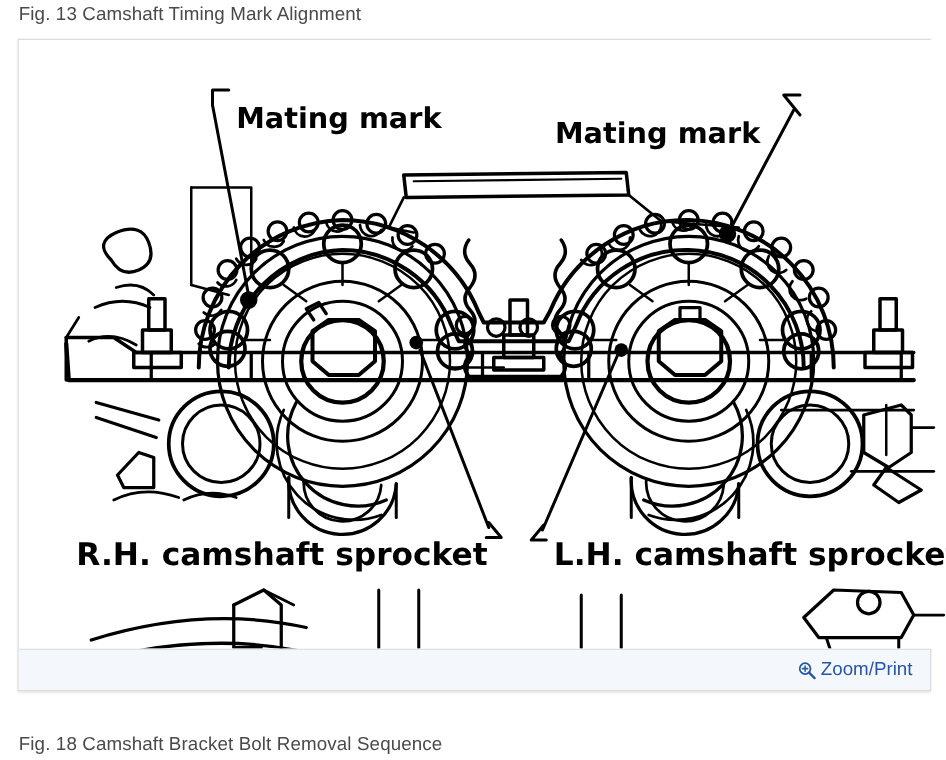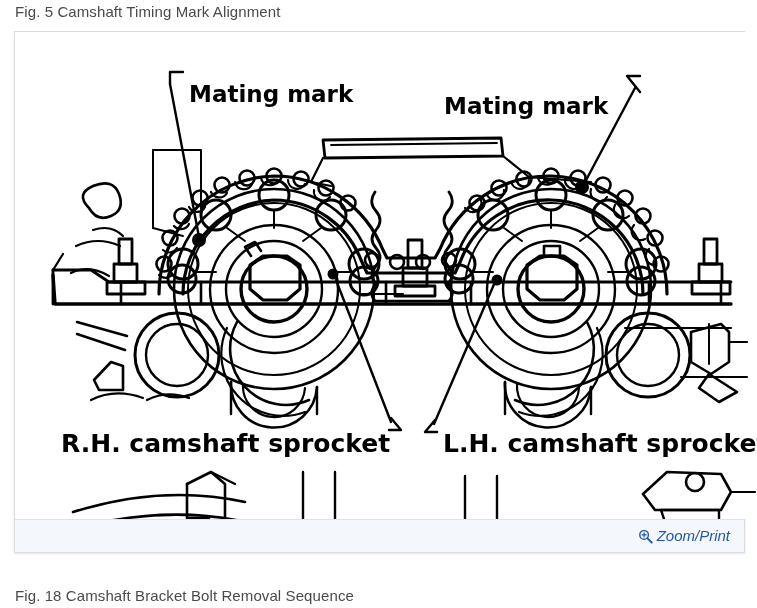--- a/index.html
+++ b/index.html
@@ -66,41 +66,40 @@
   }
   .zoom-print-link {
     display: inline-flex;
     align-items: center;
     gap: 4px;
     color: #2556a8;
     font-size: 15px;
     text-decoration: none;
     cursor: pointer;
     line-height: 18px;
-    font-style: italic;
   }
   .zoom-icon { display: inline-block; width: 15px; height: 15px; }
   .fig-caption-bottom {
     position: absolute;
     left: 0;
     top: 583px;
     width: 757px;
   }
   .diagram-text {
     font-family: "DejaVu Sans", sans-serif;
     font-weight: bold;
     fill: #000000;
   }
 </style>
 </head>
 <body>
 
 <div class="page">
 
-  <div class="fig-caption fig-caption-top">Fig. 5 Camshaft Timing Mark Alignment</div>
+  <div class="fig-caption fig-caption-top">Fig. 13 Camshaft Timing Mark Alignment</div>
 
   <div class="figure-panel">
 
     <div class="figure-image-area">
       <svg width="729" height="487" viewBox="0 0 729 487" xmlns="http://www.w3.org/2000/svg">
         <rect x="0" y="0" width="729" height="487" fill="#ffffff"></rect>
 
         <g fill="none" stroke="#000000" stroke-width="2.6" stroke-linecap="round" stroke-linejoin="round">
 
           <path d="M 22 238 L 60 238 L 78 250 L 700 250" stroke-width="2.8"></path>

